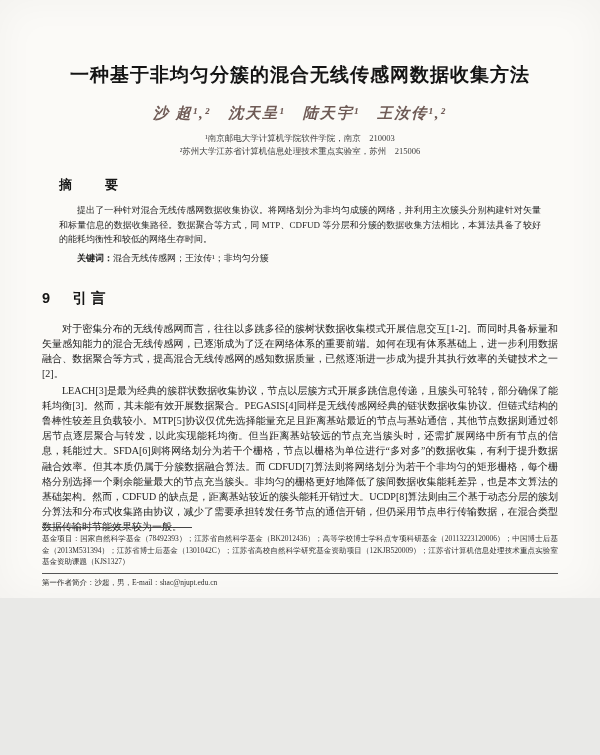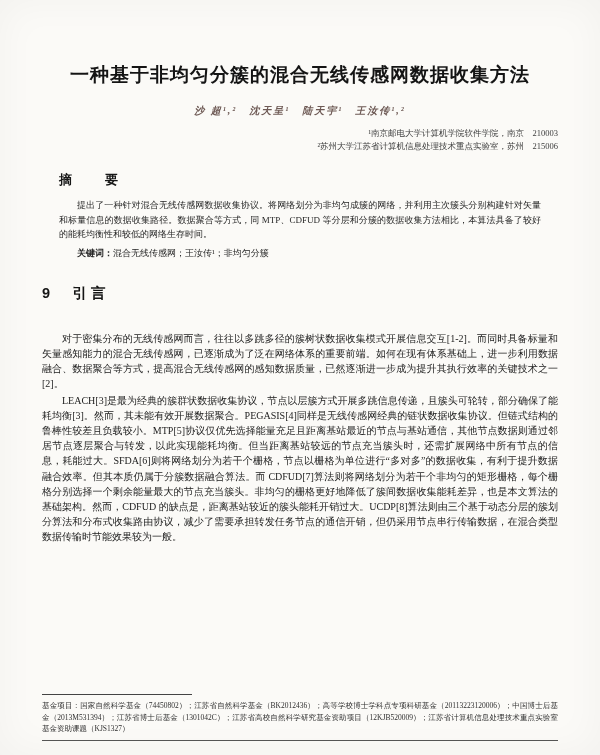--- a/index.html
+++ b/index.html
@@ -5,46 +5,46 @@
   * { margin:0; padding:0; box-sizing:border-box; }
   html,body { width:600px; height:755px; }
   body{
     background:#e9e9e7;
     font-family:"Liberation Serif","DejaVu Serif",serif;
     color:#1c1c1c;
     -webkit-font-smoothing:antialiased;
   }
   .page{
     position:relative;
-    width:600px; height:755px;
+    width:600px; height:598px;
     background:#fbfaf7;
     padding:62px 42px 0 42px;
     overflow:hidden;
     box-shadow:inset 0 0 40px rgba(0,0,0,0.04);
   }
   .title{
     text-align:center;
     font-family:"Liberation Sans","DejaVu Sans",sans-serif;
     font-weight:bold;
     font-size:19px;
     letter-spacing:1px;
     color:#141414;
   }
   .authors{
     margin-top:16px;
     text-align:center;
-    font-size:10px;
+    font-size:15px;
     font-style:italic;
     font-weight:bold;
     color:#6e5a55;
     letter-spacing:2px;
   }
   .affils{
     margin-top:9px;
-    text-align:right;
+    text-align:center;
     font-size:8.5px;
     color:#3c3c3c;
     line-height:1.55;
   }
   .abstract{
     margin:18px auto 0 auto;
     width:482px;
   }
   .abstract-heading{
     text-align:left;
@@ -71,21 +71,21 @@
   }
   .keywords .kw-label{ font-weight:bold;text-align:right; }
   .section-heading{
     margin-top:24px;
     font-family:"Liberation Sans","DejaVu Sans",sans-serif;
     font-weight:bold;
     font-size:14.5px;
     color:#141414;
     letter-spacing:4px;
   }
-  .body-text{ margin-top:28px; }
+  .body-text{ margin-top:13px; }
   .body-text p{
     font-size:10px;
     line-height:1.52;
     text-align:justify;
     text-indent:2em;
     color:#222;
     margin-bottom:1px;
   }
   .footnote{
     position:absolute;
@@ -133,17 +133,18 @@
 
   <div class="section-heading">9　引言</div>
 
   <div class="body-text">
     <p>对于密集分布的无线传感网而言，往往以多跳多径的簇树状数据收集模式开展信息交互[1-2]。而同时具备标量和矢量感知能力的混合无线传感网，已逐渐成为了泛在网络体系的重要前端。如何在现有体系基础上，进一步利用数据融合、数据聚合等方式，提高混合无线传感网的感知数据质量，已然逐渐进一步成为提升其执行效率的关键技术之一[2]。</p>
     <p>LEACH[3]是最为经典的簇群状数据收集协议，节点以层簇方式开展多跳信息传递，且簇头可轮转，部分确保了能耗均衡[3]。然而，其未能有效开展数据聚合。PEGASIS[4]同样是无线传感网经典的链状数据收集协议。但链式结构的鲁棒性较差且负载较小。MTP[5]协议仅优先选择能量充足且距离基站最近的节点与基站通信，其他节点数据则通过邻居节点逐层聚合与转发，以此实现能耗均衡。但当距离基站较远的节点充当簇头时，还需扩展网络中所有节点的信息，耗能过大。SFDA[6]则将网络划分为若干个栅格，节点以栅格为单位进行“多对多”的数据收集，有利于提升数据融合效率。但其本质仍属于分簇数据融合算法。而 CDFUD[7]算法则将网络划分为若干个非均匀的矩形栅格，每个栅格分别选择一个剩余能量最大的节点充当簇头。非均匀的栅格更好地降低了簇间数据收集能耗差异，也是本文算法的基础架构。然而，CDFUD 的缺点是，距离基站较近的簇头能耗开销过大。UCDP[8]算法则由三个基于动态分层的簇划分算法和分布式收集路由协议，减少了需要承担转发任务节点的通信开销，但仍采用节点串行传输数据，在混合类型数据传输时节能效果较为一般。</p>
   </div>
 
   <div class="footnote">
     <div class="fund-rule"></div>
-    <div class="funding">基金项目：国家自然科学基金（74450802）；江苏省自然科学基金（BK2012436）；高等学校博士学科点专项科研基金（20113223120006）；中国博士后基金（2013M531394）；江苏省博士后基金（1301042C）；江苏省高校自然科学研究基金资助项目（12KJB520009）；江苏省计算机信息处理技术重点实验室基金资助课题（KJS1327）</div>
+    <div class="funding">基金项目：国家自然科学基金（78492393）；江苏省自然科学基金（BK2012436）；高等学校博士学科点专项科研基金（20113223120006）；中国博士后基金（2013M531394）；江苏省博士后基金（1301042C）；江苏省高校自然科学研究基金资助项目（12KJB520009）；江苏省计算机信息处理技术重点实验室基金资助课题（KJS1327）</div>
     <div class="bio-rule"></div>
+    <div class="bio">第一作者简介：沙超，男，E-mail：shac@njupt.edu.cn</div>
   </div>
 
 </div>
 
 </body></html>

